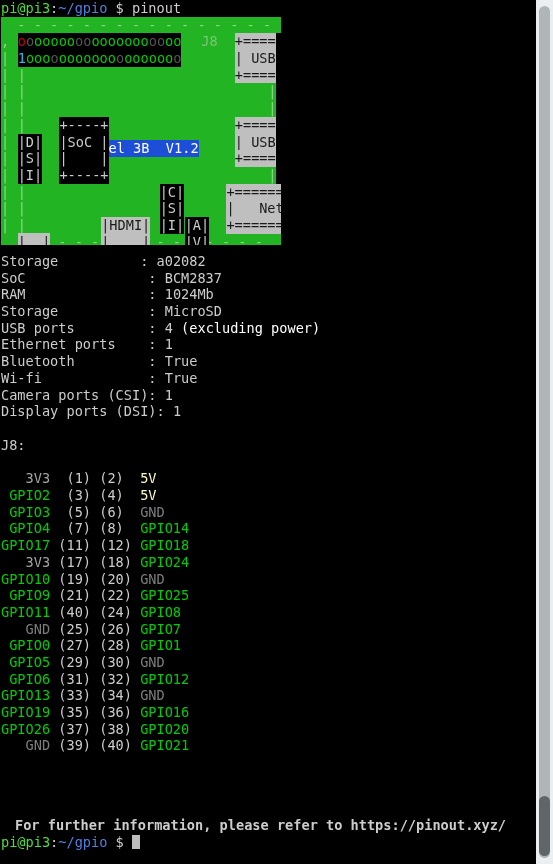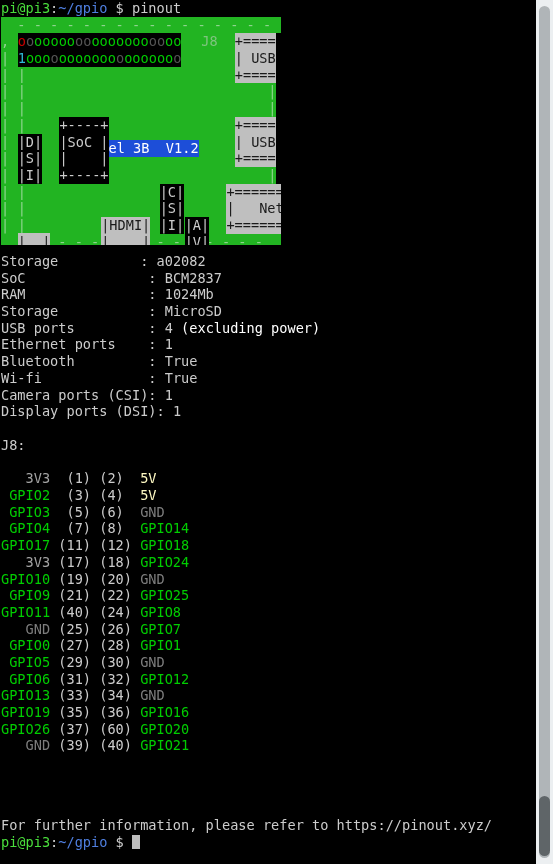--- a/index.html
+++ b/index.html
@@ -174,25 +174,25 @@
       <div class="line"><span class="blue">   3V3</span><span class="white"> (17)</span><span class="white"> (18)</span><span class="green"> GPIO24</span></div>
       <div class="line"><span class="green">GPIO10</span><span class="white"> (19)</span><span class="white"> (20)</span><span class="grey"> GND</span></div>
       <div class="line"><span class="green"> GPIO9</span><span class="white"> (21)</span><span class="white"> (22)</span><span class="green"> GPIO25</span></div>
       <div class="line"><span class="green">GPIO11</span><span class="white"> (40)</span><span class="white"> (24)</span><span class="green"> GPIO8</span></div>
       <div class="line"><span class="grey">   GND</span><span class="white"> (25)</span><span class="white"> (26)</span><span class="green"> GPIO7</span></div>
       <div class="line"><span class="green"> GPIO0</span><span class="white"> (27)</span><span class="white"> (28)</span><span class="green"> GPIO1</span></div>
       <div class="line"><span class="green"> GPIO5</span><span class="white"> (29)</span><span class="white"> (30)</span><span class="grey"> GND</span></div>
       <div class="line"><span class="green"> GPIO6</span><span class="white"> (31)</span><span class="white"> (32)</span><span class="green"> GPIO12</span></div>
       <div class="line"><span class="green">GPIO13</span><span class="white"> (33)</span><span class="white"> (34)</span><span class="grey"> GND</span></div>
       <div class="line"><span class="green">GPIO19</span><span class="white"> (35)</span><span class="white"> (36)</span><span class="green"> GPIO16</span></div>
-      <div class="line"><span class="green">GPIO26</span><span class="white"> (37)</span><span class="white"> (60)</span><span class="green"> GPIO20</span></div>
+      <div class="line"><span class="green">GPIO26</span><span class="white"> (37)</span><span class="white"> (38)</span><span class="green"> GPIO20</span></div>
       <div class="line"><span class="grey">   GND</span><span class="white"> (39)</span><span class="white"> (40)</span><span class="green"> GPIO21</span></div>
     </div>
 
-  <div style="position:absolute;left:1px;top:817px;" class="pre white">For further information, please refer to https://pinout.xyz/</div>
+  <div style="position:absolute;left:15px;top:817px;font-weight:bold;" class="pre white">For further information, please refer to https://pinout.xyz/</div>
 
   <div style="position:absolute;left:1px;top:834px;" class="pre"><span class="c-user">pi@pi3</span><span class="c-colon">:</span><span class="c-path">~/gpio</span><span class="c-dollar"> </span><span class="c-dollar">$</span><span> </span><span class="cursor"></span></div>
 
 </div>
 
 <div id="scrollbar">
   <div id="scroll-track"></div>
   <div id="scroll-thumb"></div>
 </div>
 

